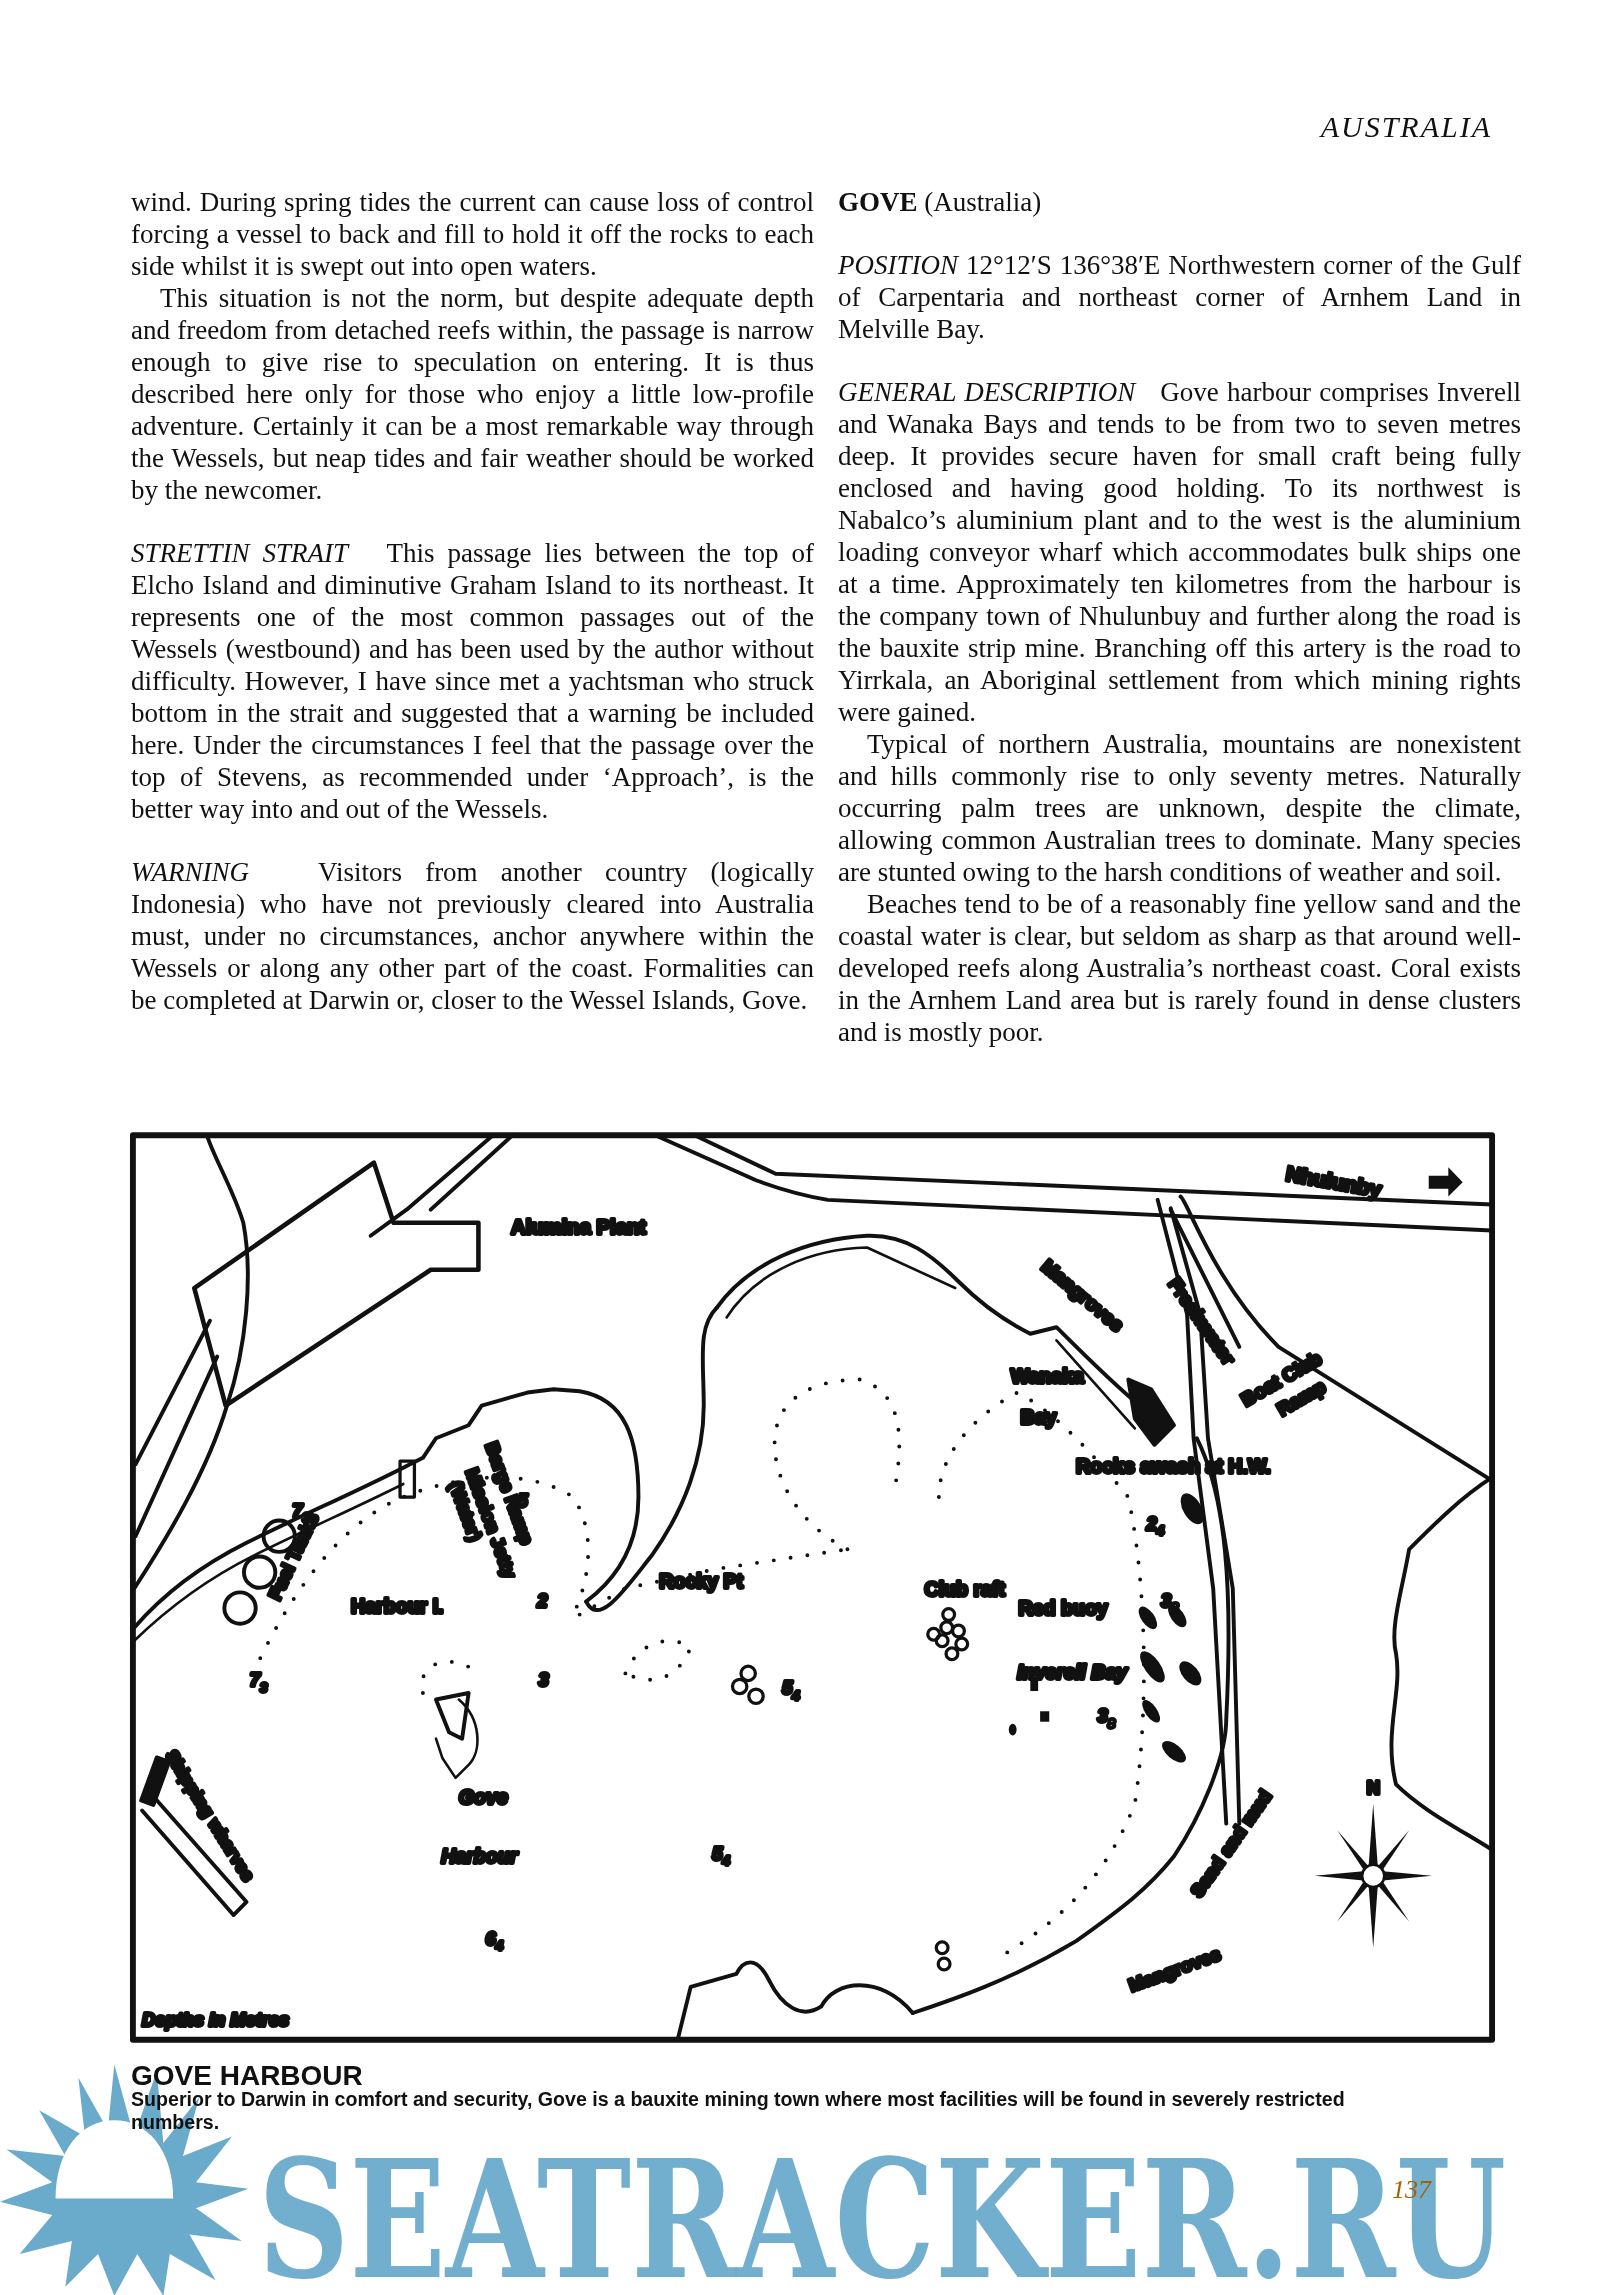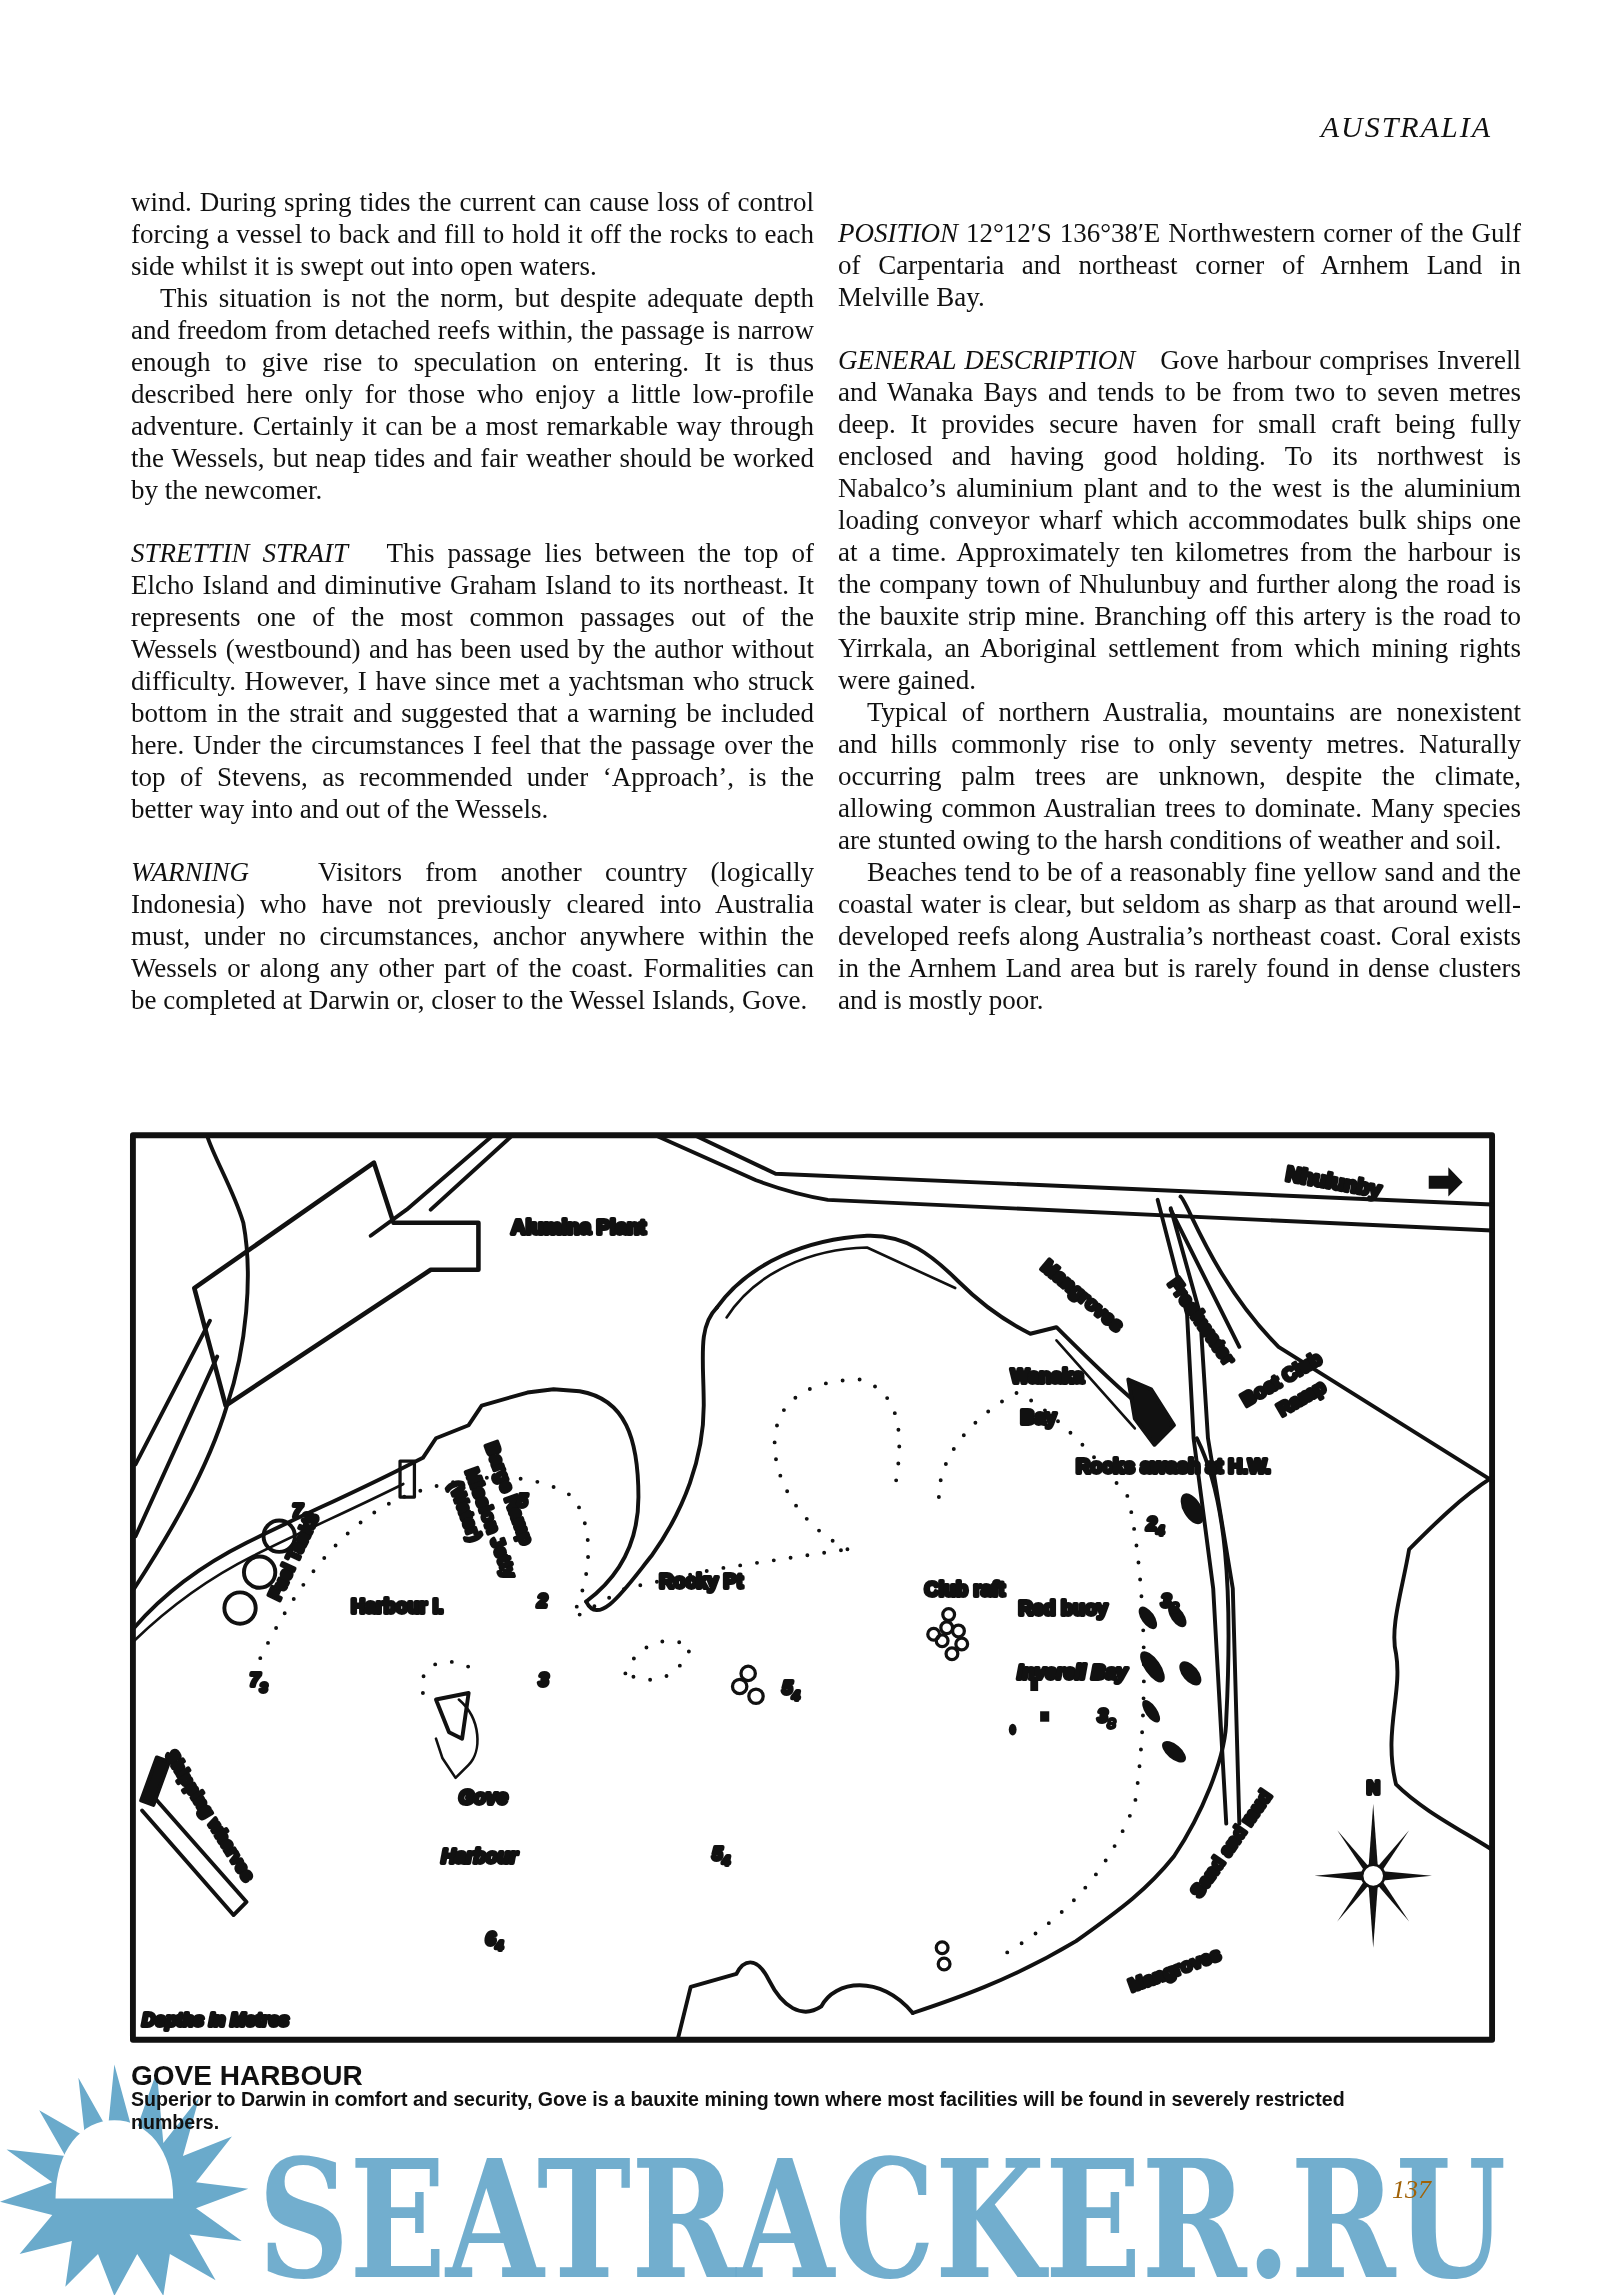--- a/index.html
+++ b/index.html
@@ -37,20 +37,24 @@
     <span class="head-it">STRETTIN STRAIT</span>&nbsp;&nbsp;
     <span>This passage lies between the top of Elcho Island and diminutive Graham Island to its northeast. It represents one of the most common passages out of the Wessels (westbound) and has been used by the author without difficulty. However, I have since met a yachtsman who struck bottom in the strait and suggested that a warning be included here. Under the circumstances I feel that the passage over the top of Stevens, as recommended under ‘Approach’, is the better way into and out of the Wessels.</span>
   </p>
   <p class="gap">
     <span class="head-it">WARNING</span>&nbsp;&nbsp;
     <span>Visitors from another country (logically Indonesia) who have not previously cleared into Australia must, under no circumstances, anchor anywhere within the Wessels or along any other part of the coast. Formalities can be completed at Darwin or, closer to the Wessel Islands, Gove.</span>
   </p>
 </div>
 
 <div class="col col-right">
+  <p>
+    <span class="bold">GOVE</span>
+    <span>(Australia)</span>
+  </p>
   <p class="gap">
     <span class="head-it">POSITION</span>
     <span>12°12′S 136°38′E Northwestern corner of the Gulf of Carpentaria and northeast corner of Arnhem Land in Melville Bay.</span>
   </p>
   <p class="gap">
     <span class="head-it">GENERAL DESCRIPTION</span>&nbsp;&nbsp;
     <span>Gove harbour comprises Inverell and Wanaka Bays and tends to be from two to seven metres deep. It provides secure haven for small craft being fully enclosed and having good holding. To its northwest is Nabalco’s aluminium plant and to the west is the aluminium loading conveyor wharf which accommodates bulk ships one at a time. Approximately ten kilometres from the harbour is the company town of Nhulunbuy and further along the road is the bauxite strip mine. Branching off this artery is the road to Yirrkala, an Aboriginal settlement from which mining rights were gained.</span>
   </p>
   <p class="indent">Typical of northern Australia, mountains are nonexistent and hills commonly rise to only seventy metres. Naturally occurring palm trees are unknown, despite the climate, allowing common Australian trees to dominate. Many species are stunted owing to the harsh conditions of weather and soil.</p>
   <p class="indent">Beaches tend to be of a reasonably fine yellow sand and the coastal water is clear, but seldom as sharp as that around well-developed reefs along Australia’s northeast coast. Coral exists in the Arnhem Land area but is rarely found in dense clusters and is mostly poor.</p>

